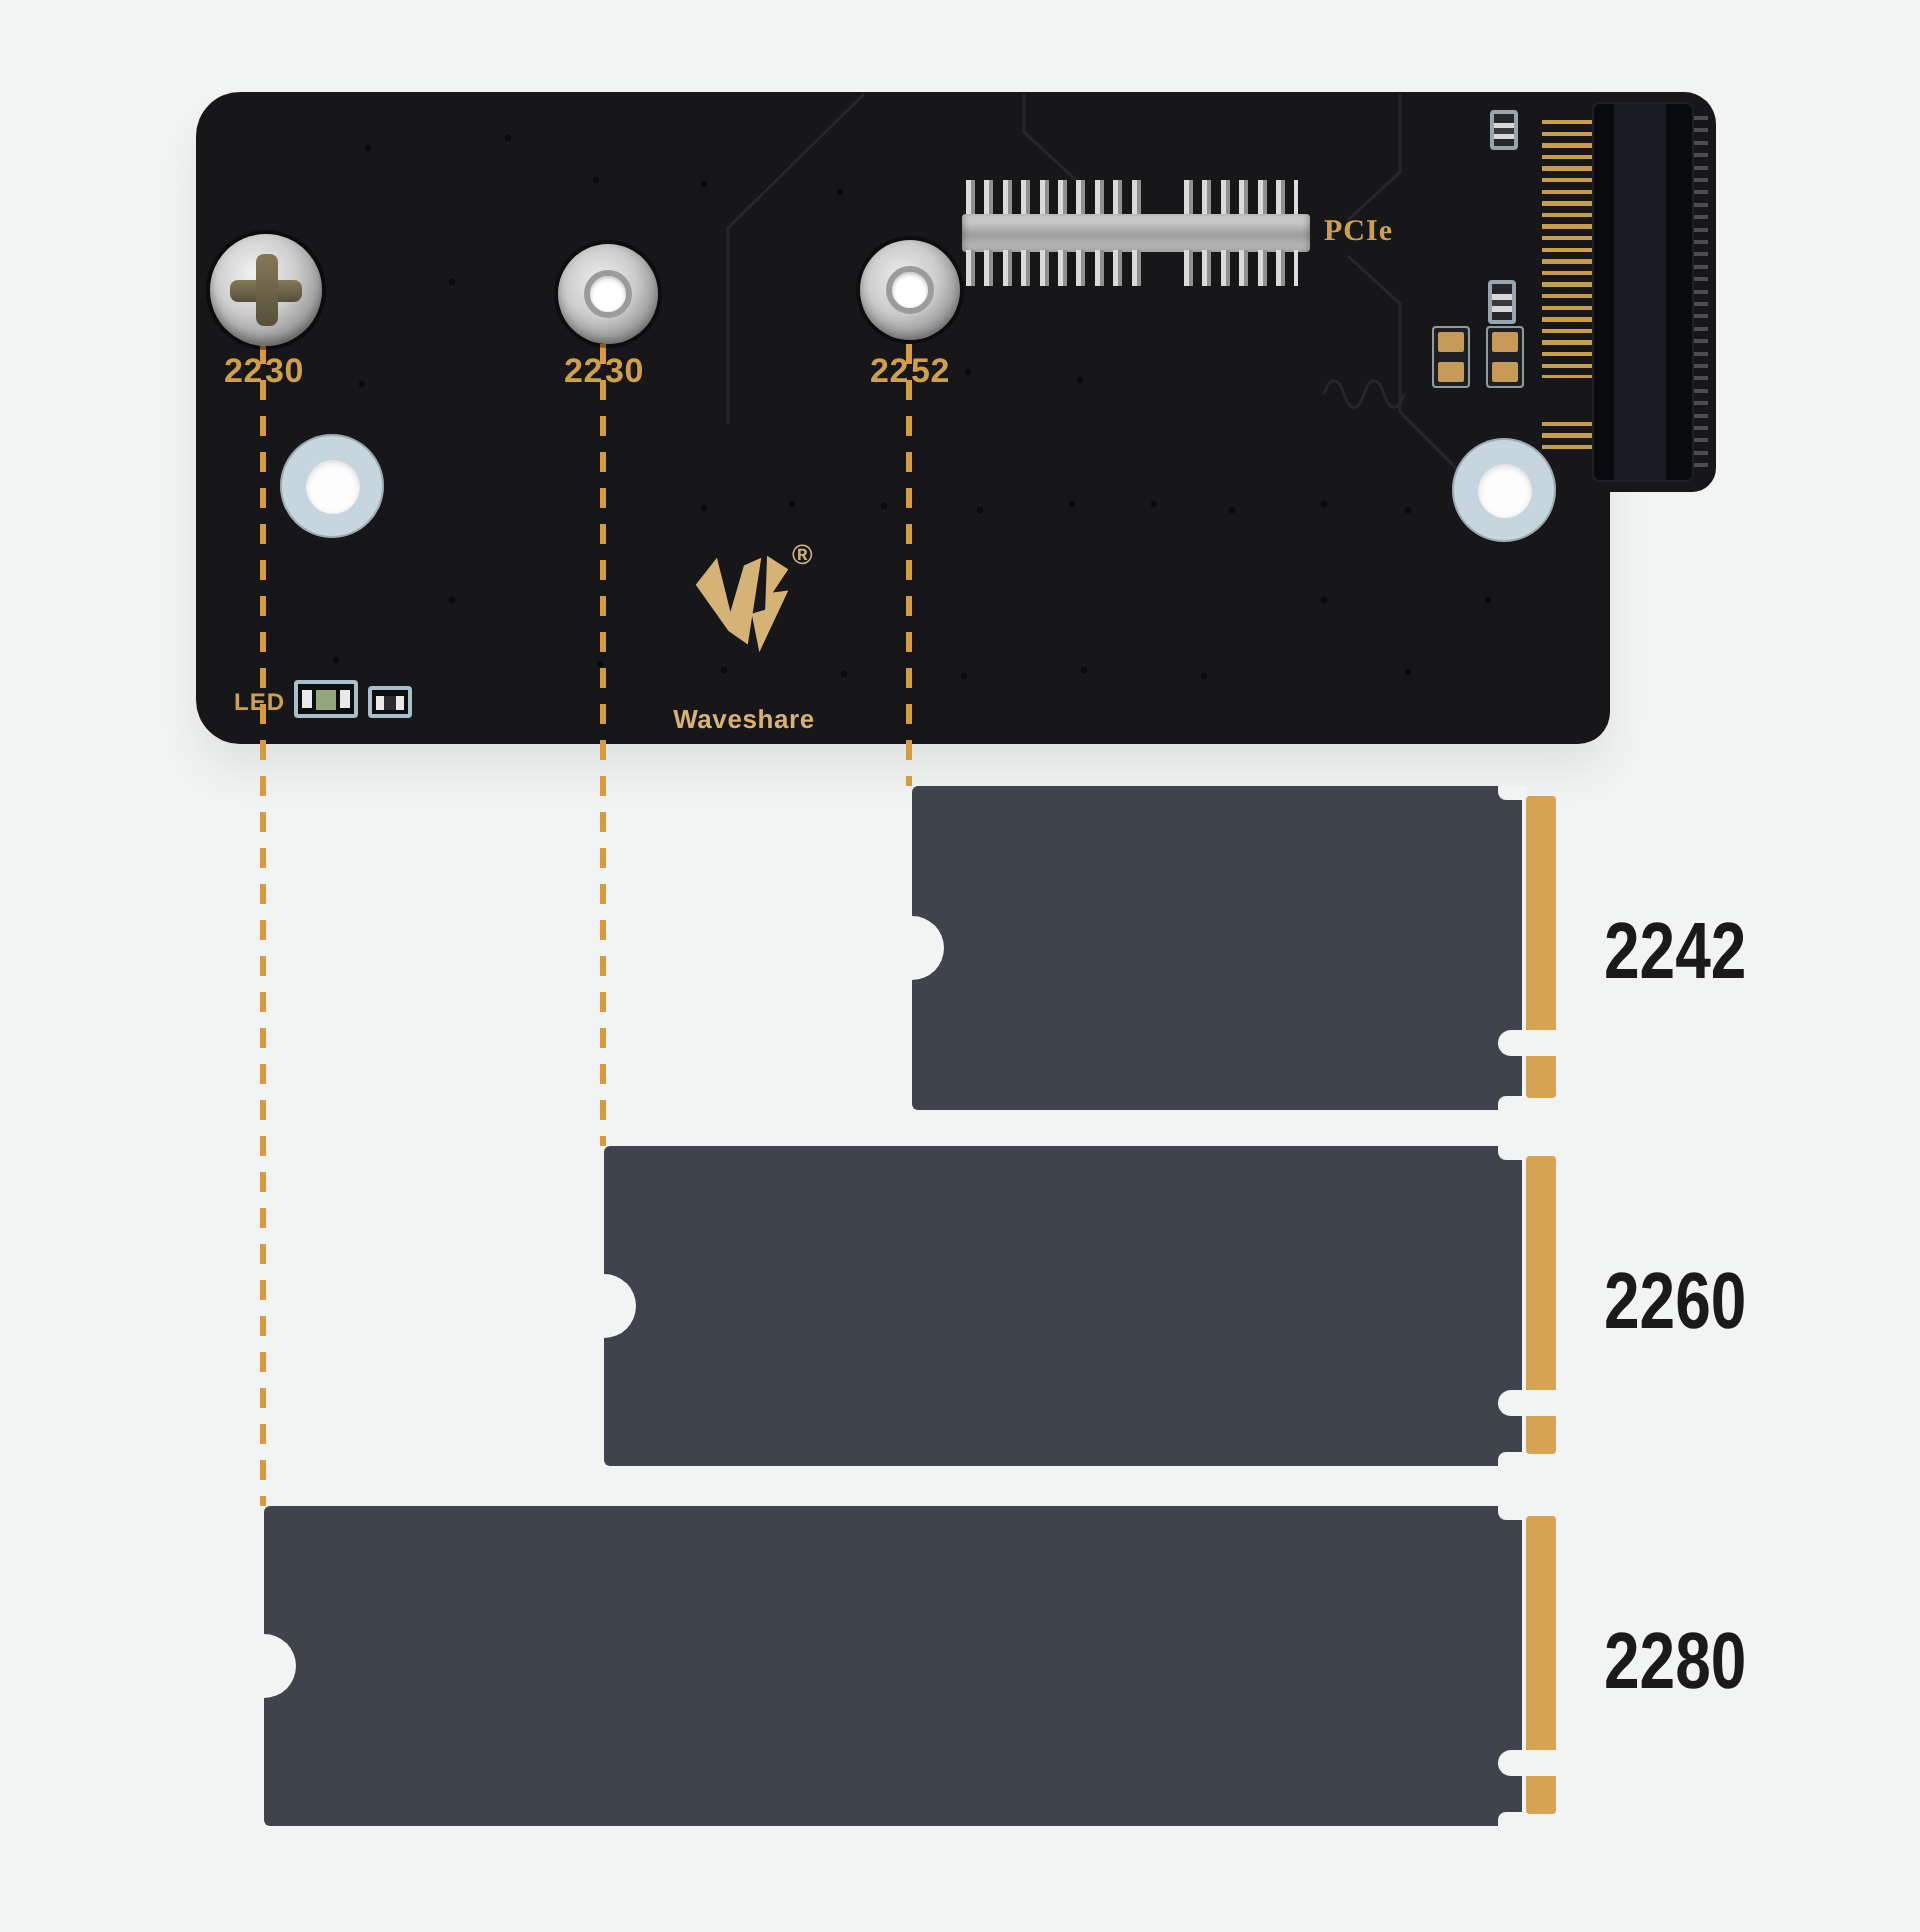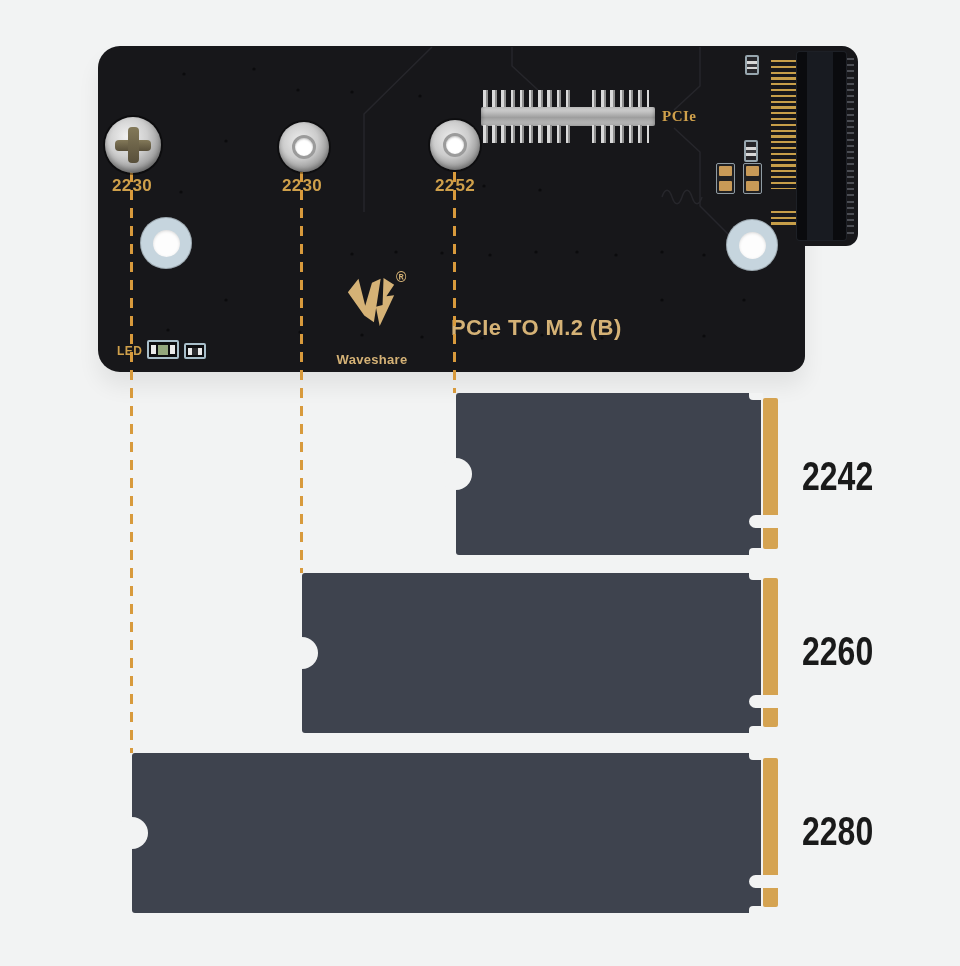--- a/index.html
+++ b/index.html
@@ -164,21 +164,20 @@
   </div>
 
   <svg class="abs" style="left:344px;top:275px;" width="54" height="54" viewBox="0 0 56 54">
     <g fill="var(--title-gold,#d5b276)">
       <polygon points="4,17 15,3 22,31 29,7 38,3 31,48 21,41"></polygon>
       <polygon points="41,2 52,9 44,21 52,20 37,52 33,32 40,30"></polygon>
     </g>
   </svg>
   <div class="abs reg-mark" style="left:396px;top:269px;">®</div>
   <div class="abs brand-name" style="left:320px;top:352px;width:104px;">Waveshare</div>
-  <div class="abs product-title" style="left:451px;top:315px;">PCIe TO M.2 (B)</div>
 
   <div class="abs mount-hole" style="left:140px;top:217px;">
       <div class="hole-inner"></div>
     </div>
   <div class="abs mount-hole" style="left:726px;top:219px;">
       <div class="hole-inner"></div>
     </div>
 
   <div class="abs guide-line" style="left:130px;top:172px;height:581px;"></div>
   <div class="abs guide-line" style="left:300px;top:172px;height:401px;"></div>

